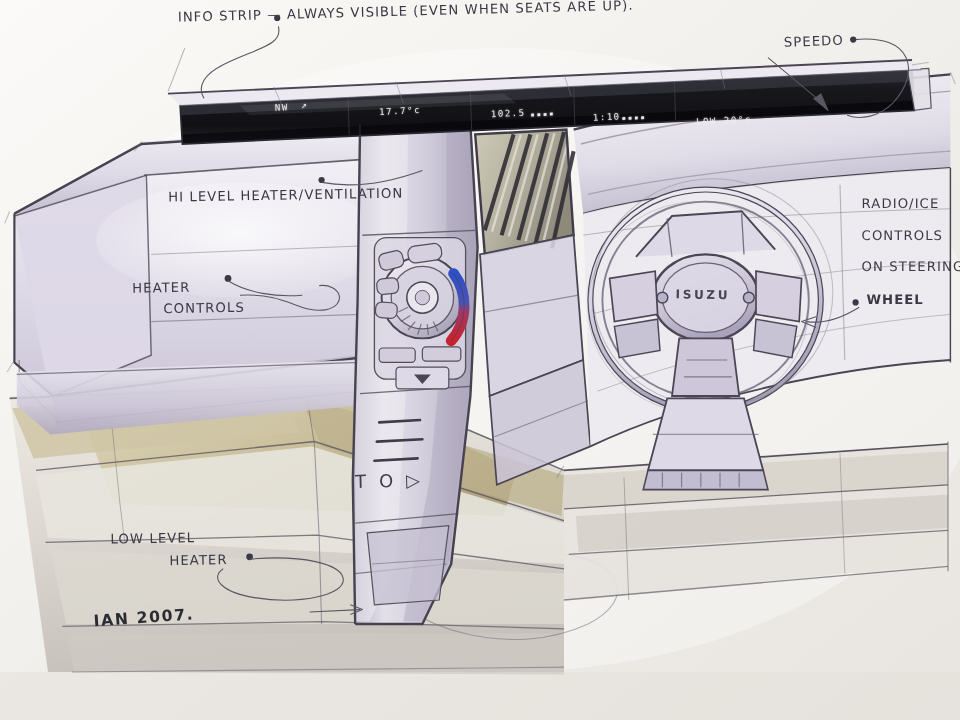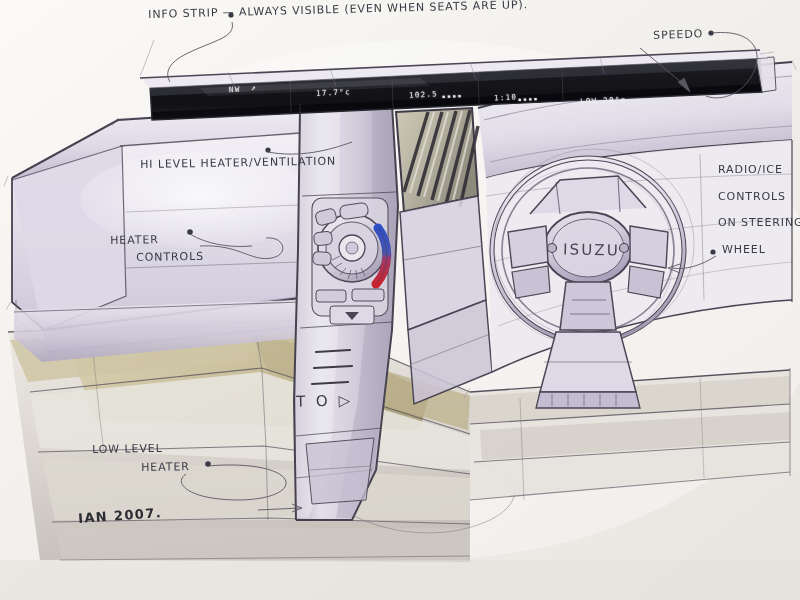--- a/index.html
+++ b/index.html
@@ -53,25 +53,25 @@
     font-family: "DejaVu Sans Mono", monospace;
     color: #e9e9ec;
     font-size: 7.5px;
     letter-spacing: 1.3px;
     white-space: nowrap;
     text-shadow: 0 0 2px rgba(255,255,255,0.55);
   }
   .badge-text {
     position: absolute;
     font-family: "DejaVu Sans", sans-serif;
-    font-size: 15px;
+    font-size: 10px;
     letter-spacing: 2.2px;
     color: #4a4452;
     white-space: nowrap;
-    font-weight: 400;
+    font-weight: 700;
   }
   .glyph {
     position: absolute;
     font-family: "DejaVu Sans", sans-serif;
     color: #413d48;
     font-size: 15px;
     letter-spacing: 3px;
     white-space: nowrap;
   }
 </style>
@@ -461,21 +461,21 @@
   <div class="annot" style="left:653px; top:29px; transform:rotate(-2deg);">SPEEDO</div>
 
   <div class="annot" style="left:140px; top:158px; transform:rotate(-1deg);">HI LEVEL HEATER/VENTILATION</div>
 
   <div class="annot" style="left:110px; top:234px; transform:rotate(-1deg);">HEATER</div>
   <div class="annot" style="left:136px; top:251px; transform:rotate(-1deg);">CONTROLS</div>
 
   <div class="annot" style="left:718px; top:163px;text-align:right;">RADIO/ICE</div>
   <div class="annot" style="left:718px; top:190px;">CONTROLS</div>
   <div class="annot" style="left:718px; top:216px;">ON STEERING</div>
-  <div class="annot" style="left:722px; top:243px;">WHEEL</div>
+  <div class="annot" style="left:722px; top:243px;font-weight:bold;">WHEEL</div>
 
   <div class="annot" style="left:92px; top:443px; transform:rotate(-1deg);">LOW LEVEL</div>
   <div class="annot" style="left:141px; top:461px; transform:rotate(-1deg);">HEATER</div>
 
   <div class="lcd" style="left:229px; top:85px; transform:rotate(-2.6deg);">NW</div>
   <div class="lcd" style="left:316px; top:88px; transform:rotate(-2.6deg);">17.7°c</div>
   <div class="lcd" style="left:409px; top:90px; transform:rotate(-2.6deg);">102.5</div>
   <div class="lcd" style="left:494px; top:93px; transform:rotate(-2.6deg);">1:10</div>
   <div class="lcd" style="left:580px; top:96px; transform:rotate(-2.6deg);">LOW 20°c</div>
 

